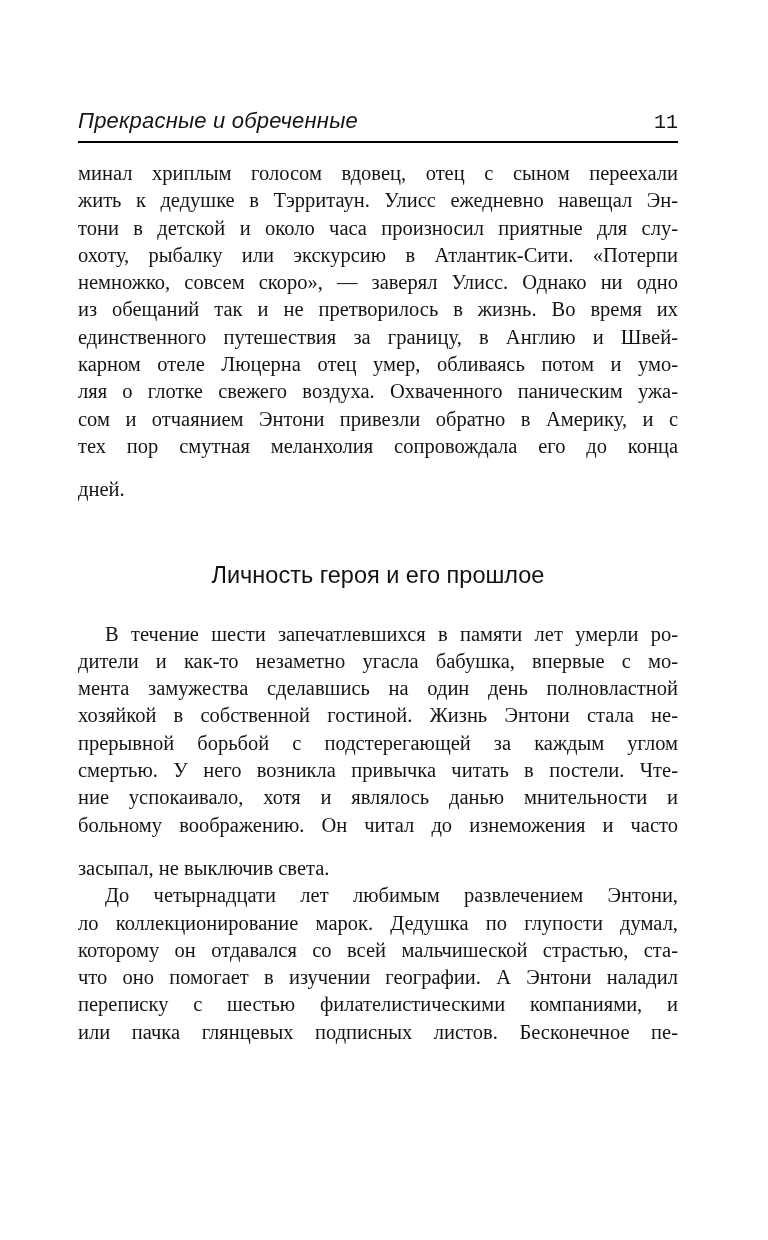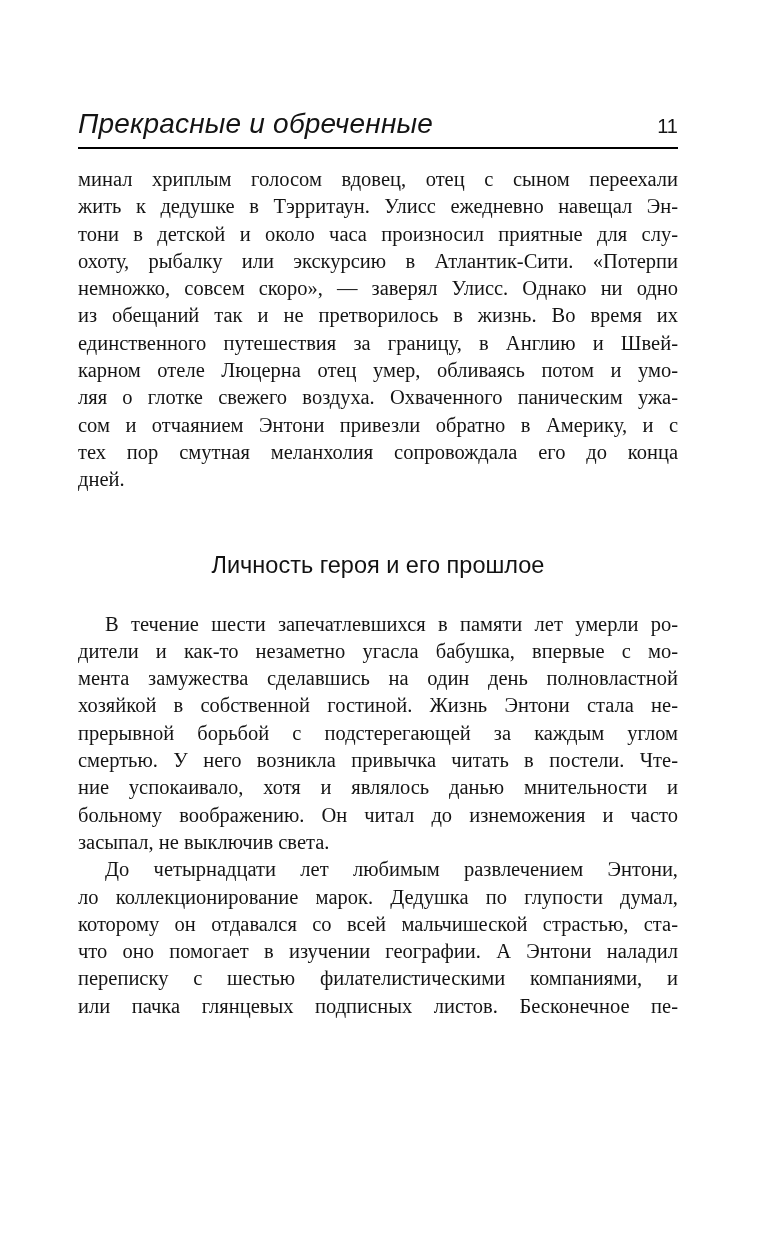--- a/index.html
+++ b/index.html
@@ -21,42 +21,43 @@
   .running-header {
     display: flex;
     justify-content: space-between;
     align-items: baseline;
     border-bottom: 2px solid #000000;
     padding-bottom: 7px;
   }
   .running-title {
     font-family: "Liberation Sans", sans-serif;
     font-style: italic;
-    font-size: 28px;
+    font-size: 22px;
     letter-spacing: 0.2px;
   }
   .folio {
-    font-family: Liberation Sans, sans-serif;
+    font-family: Liberation Mono, monospace;
     font-size: 20px;
   }
   
   .text-column {
     margin-top: 17px;
     font-size: 20.5px;
     line-height: 27.3px;
   }
   .para { text-align: justify; }
   .line {
     height: 27.3px;
     overflow: hidden;
     text-align: justify;
     text-align-last: justify;
   }
   .line.last {
     text-align-last: left;
+    margin-top: 16px;
   }
   .para.indent .line:first-child { text-indent: 27px; }
   
   .section-heading {
     font-family: "Liberation Sans", sans-serif;
     font-weight: normal;
     font-size: 23.5px;
     line-height: 32px;
     text-align: center;
     margin-top: 55px;

